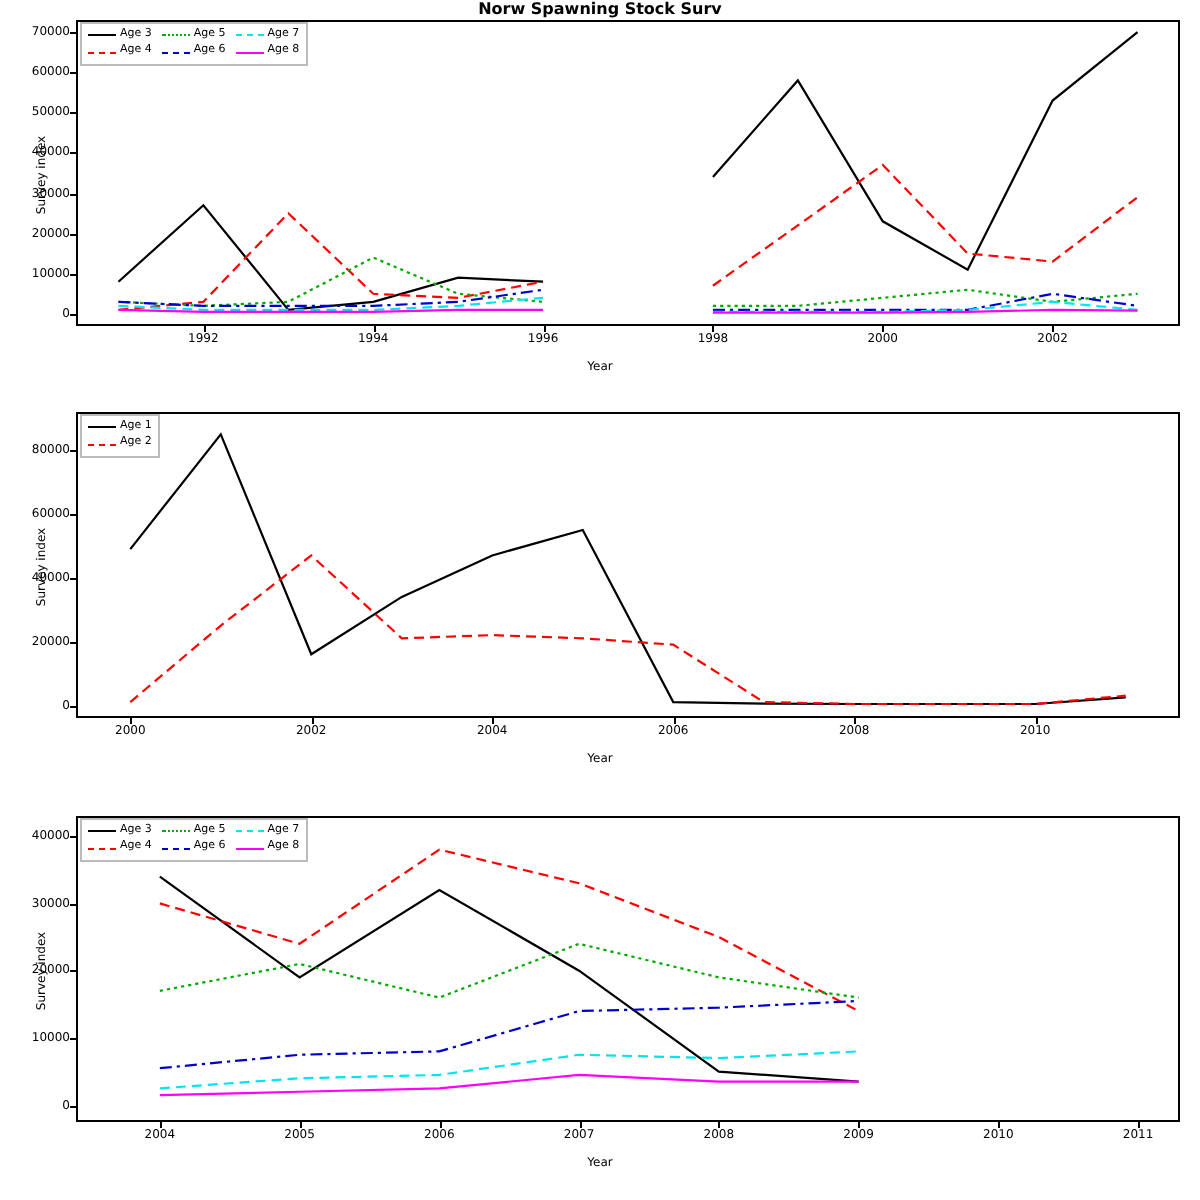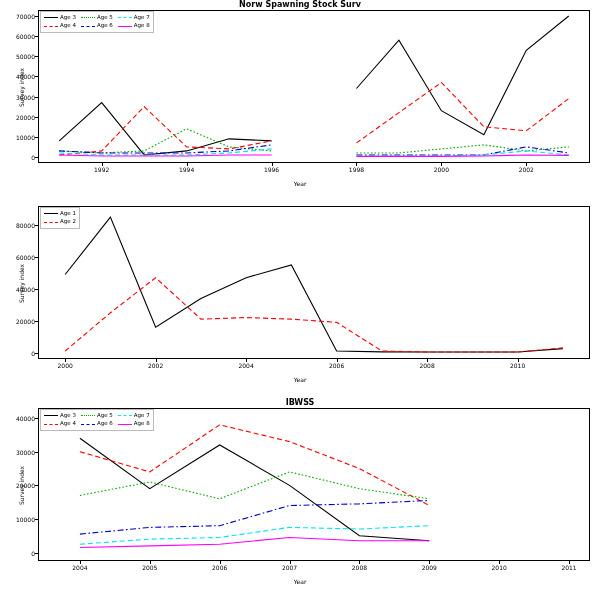--- a/index.html
+++ b/index.html
@@ -174,21 +174,20 @@
             <div class="legend-item">
               <span class="lg-line" style="border-top-color: rgb(255, 0, 0); border-top-style: dashed;"></span>
               <span>Age 2</span>
             </div>
           </div>
         </div>
       </div>
     </div>
 
   <div class="panel" id="panel2" style="top:398px;height:200px;">
-    <div class="panel-title">IBWSS</div>
     <div class="ylabel" style="left:-14px;top:84px;width:70px;">Survey index</div>
     <div class="plotbox" id="box2" style="left:38px;top:10px;width:552px;height:153px;"></div>
     <div class="xlabel" style="top:180px;">Year</div>
   <svg width="552" height="153" style="position: absolute; left: 38px; top: 10px;">
         <polyline points="41.92,30.26 111.80,80.70 181.67,36.99 251.54,77.34 321.42,127.78 391.29,132.82" fill="none" stroke="#000000" stroke-width="1.1"></polyline>
         <polyline points="41.92,43.71 111.80,63.89 181.67,16.81 251.54,33.63 321.42,60.53 391.29,97.52" fill="none" stroke="#ff0000" stroke-width="1.1" stroke-dasharray="5,3"></polyline>
         <polyline points="41.92,87.43 111.80,73.98 181.67,90.79 251.54,63.89 321.42,80.70 391.29,90.79" fill="none" stroke="#00aa00" stroke-width="1.1" stroke-dasharray="1.6,2"></polyline>
         <polyline points="41.92,126.10 111.80,119.37 181.67,117.69 251.54,97.52 321.42,95.84 391.29,92.47" fill="none" stroke="#0000cc" stroke-width="1.1" stroke-dasharray="6,2.5,1.6,2.5"></polyline>
         <polyline points="41.92,136.19 111.80,131.14 181.67,129.46 251.54,119.37 321.42,121.05 391.29,117.69" fill="none" stroke="#00e5ee" stroke-width="1.1" stroke-dasharray="5,3"></polyline>
         <polyline points="41.92,139.55 111.80,137.87 181.67,136.19 251.54,129.46 321.42,132.82 391.29,132.82" fill="none" stroke="#ff00ff" stroke-width="1.1"></polyline>

